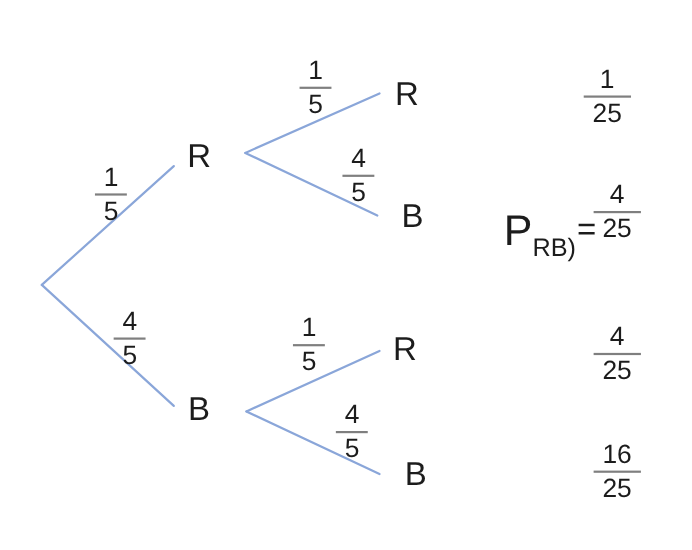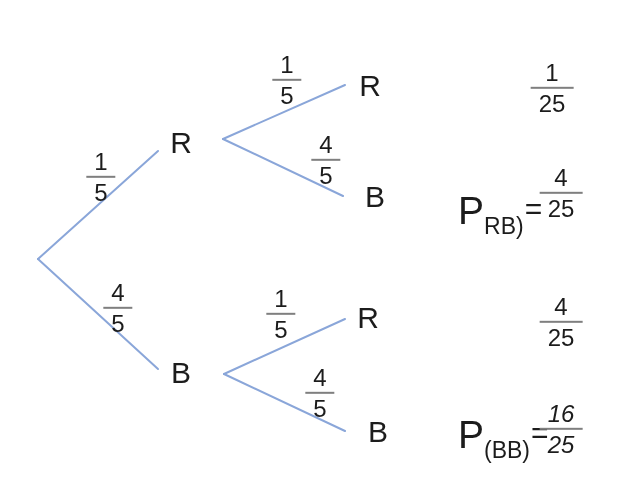--- a/index.html
+++ b/index.html
@@ -131,21 +131,18 @@
   <div class="frac" style="left:561px; top:193px;">
     <span class="num">4</span>
     <span class="den">25</span>
   </div>
 
   <div class="frac" style="left:561px; top:322px;">
     <span class="num">4</span>
     <span class="den">25</span>
   </div>
 
-  <div class="presult" style="left:458px; top:414px;">
-    <span class="p-main">P</span><span class="p-sub">(BB)</span><span class="p-eq">=</span>
-  </div>
-  <div class="frac" style="left:561px; top:429px;font-style:italic;">
+  <div class="frac" style="left:561px; top:429px;">
     <span class="num">16</span>
     <span class="den">25</span>
   </div>
 
 </div>
 
 </body></html>

